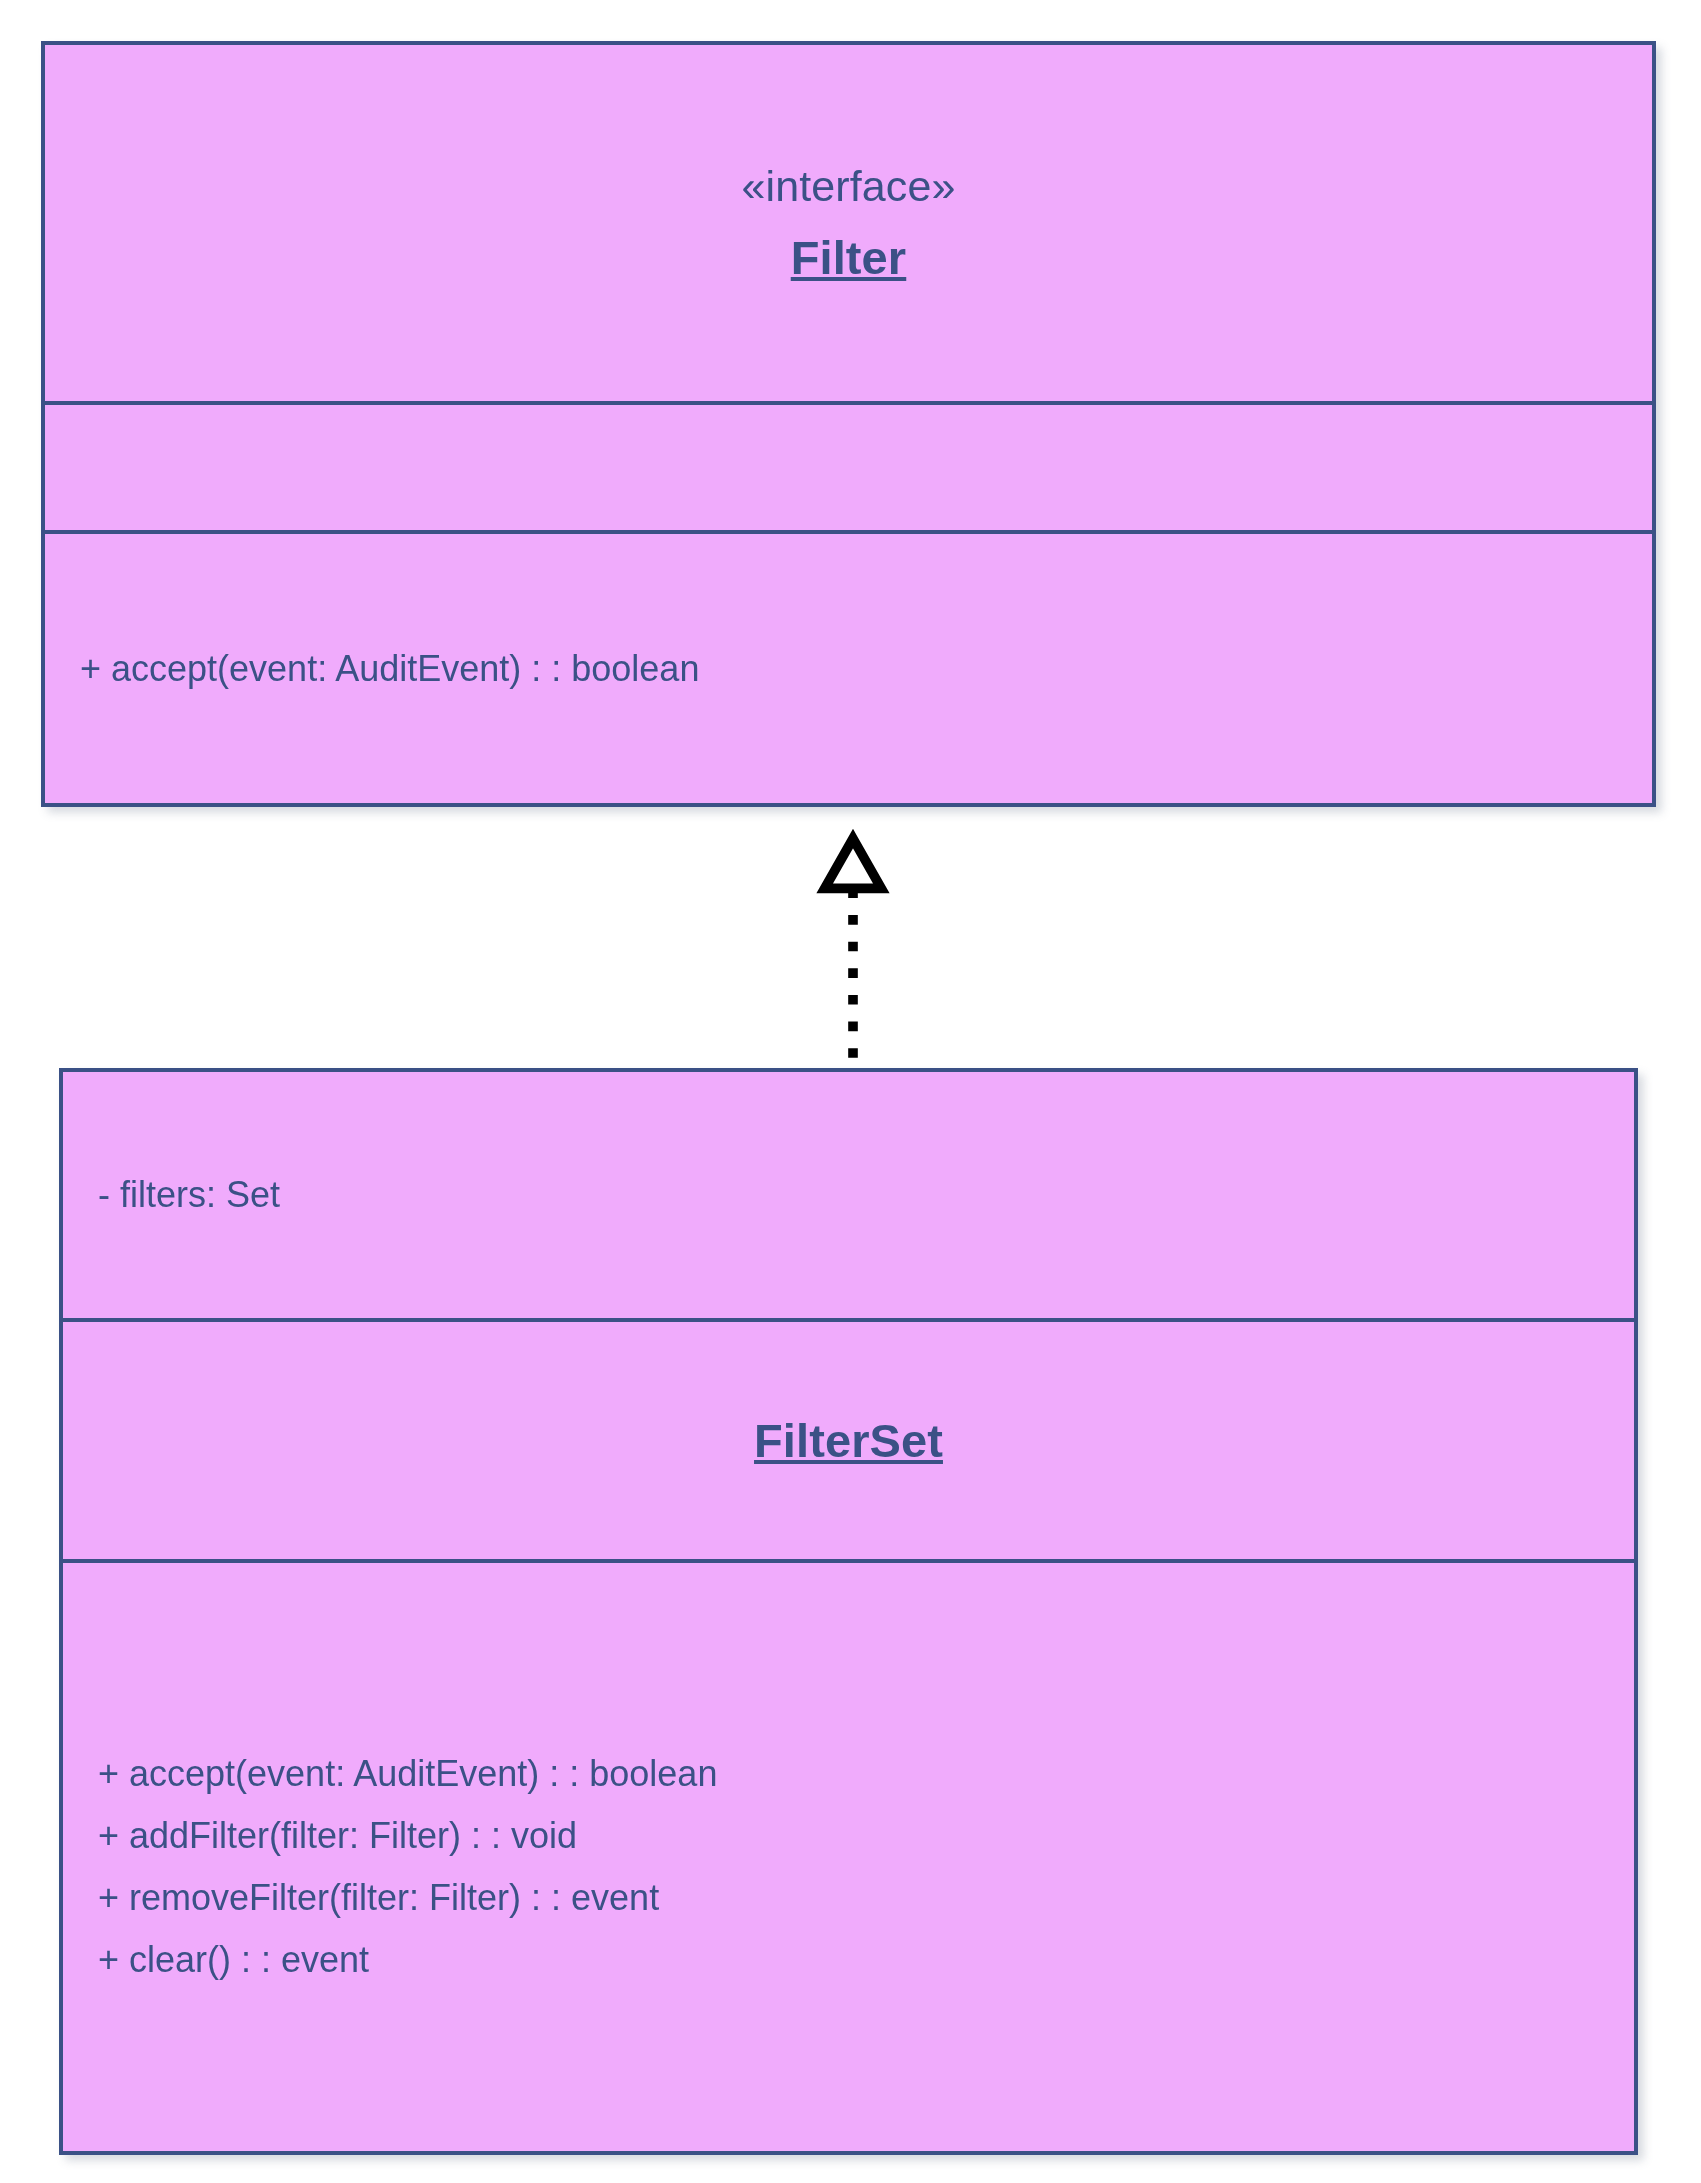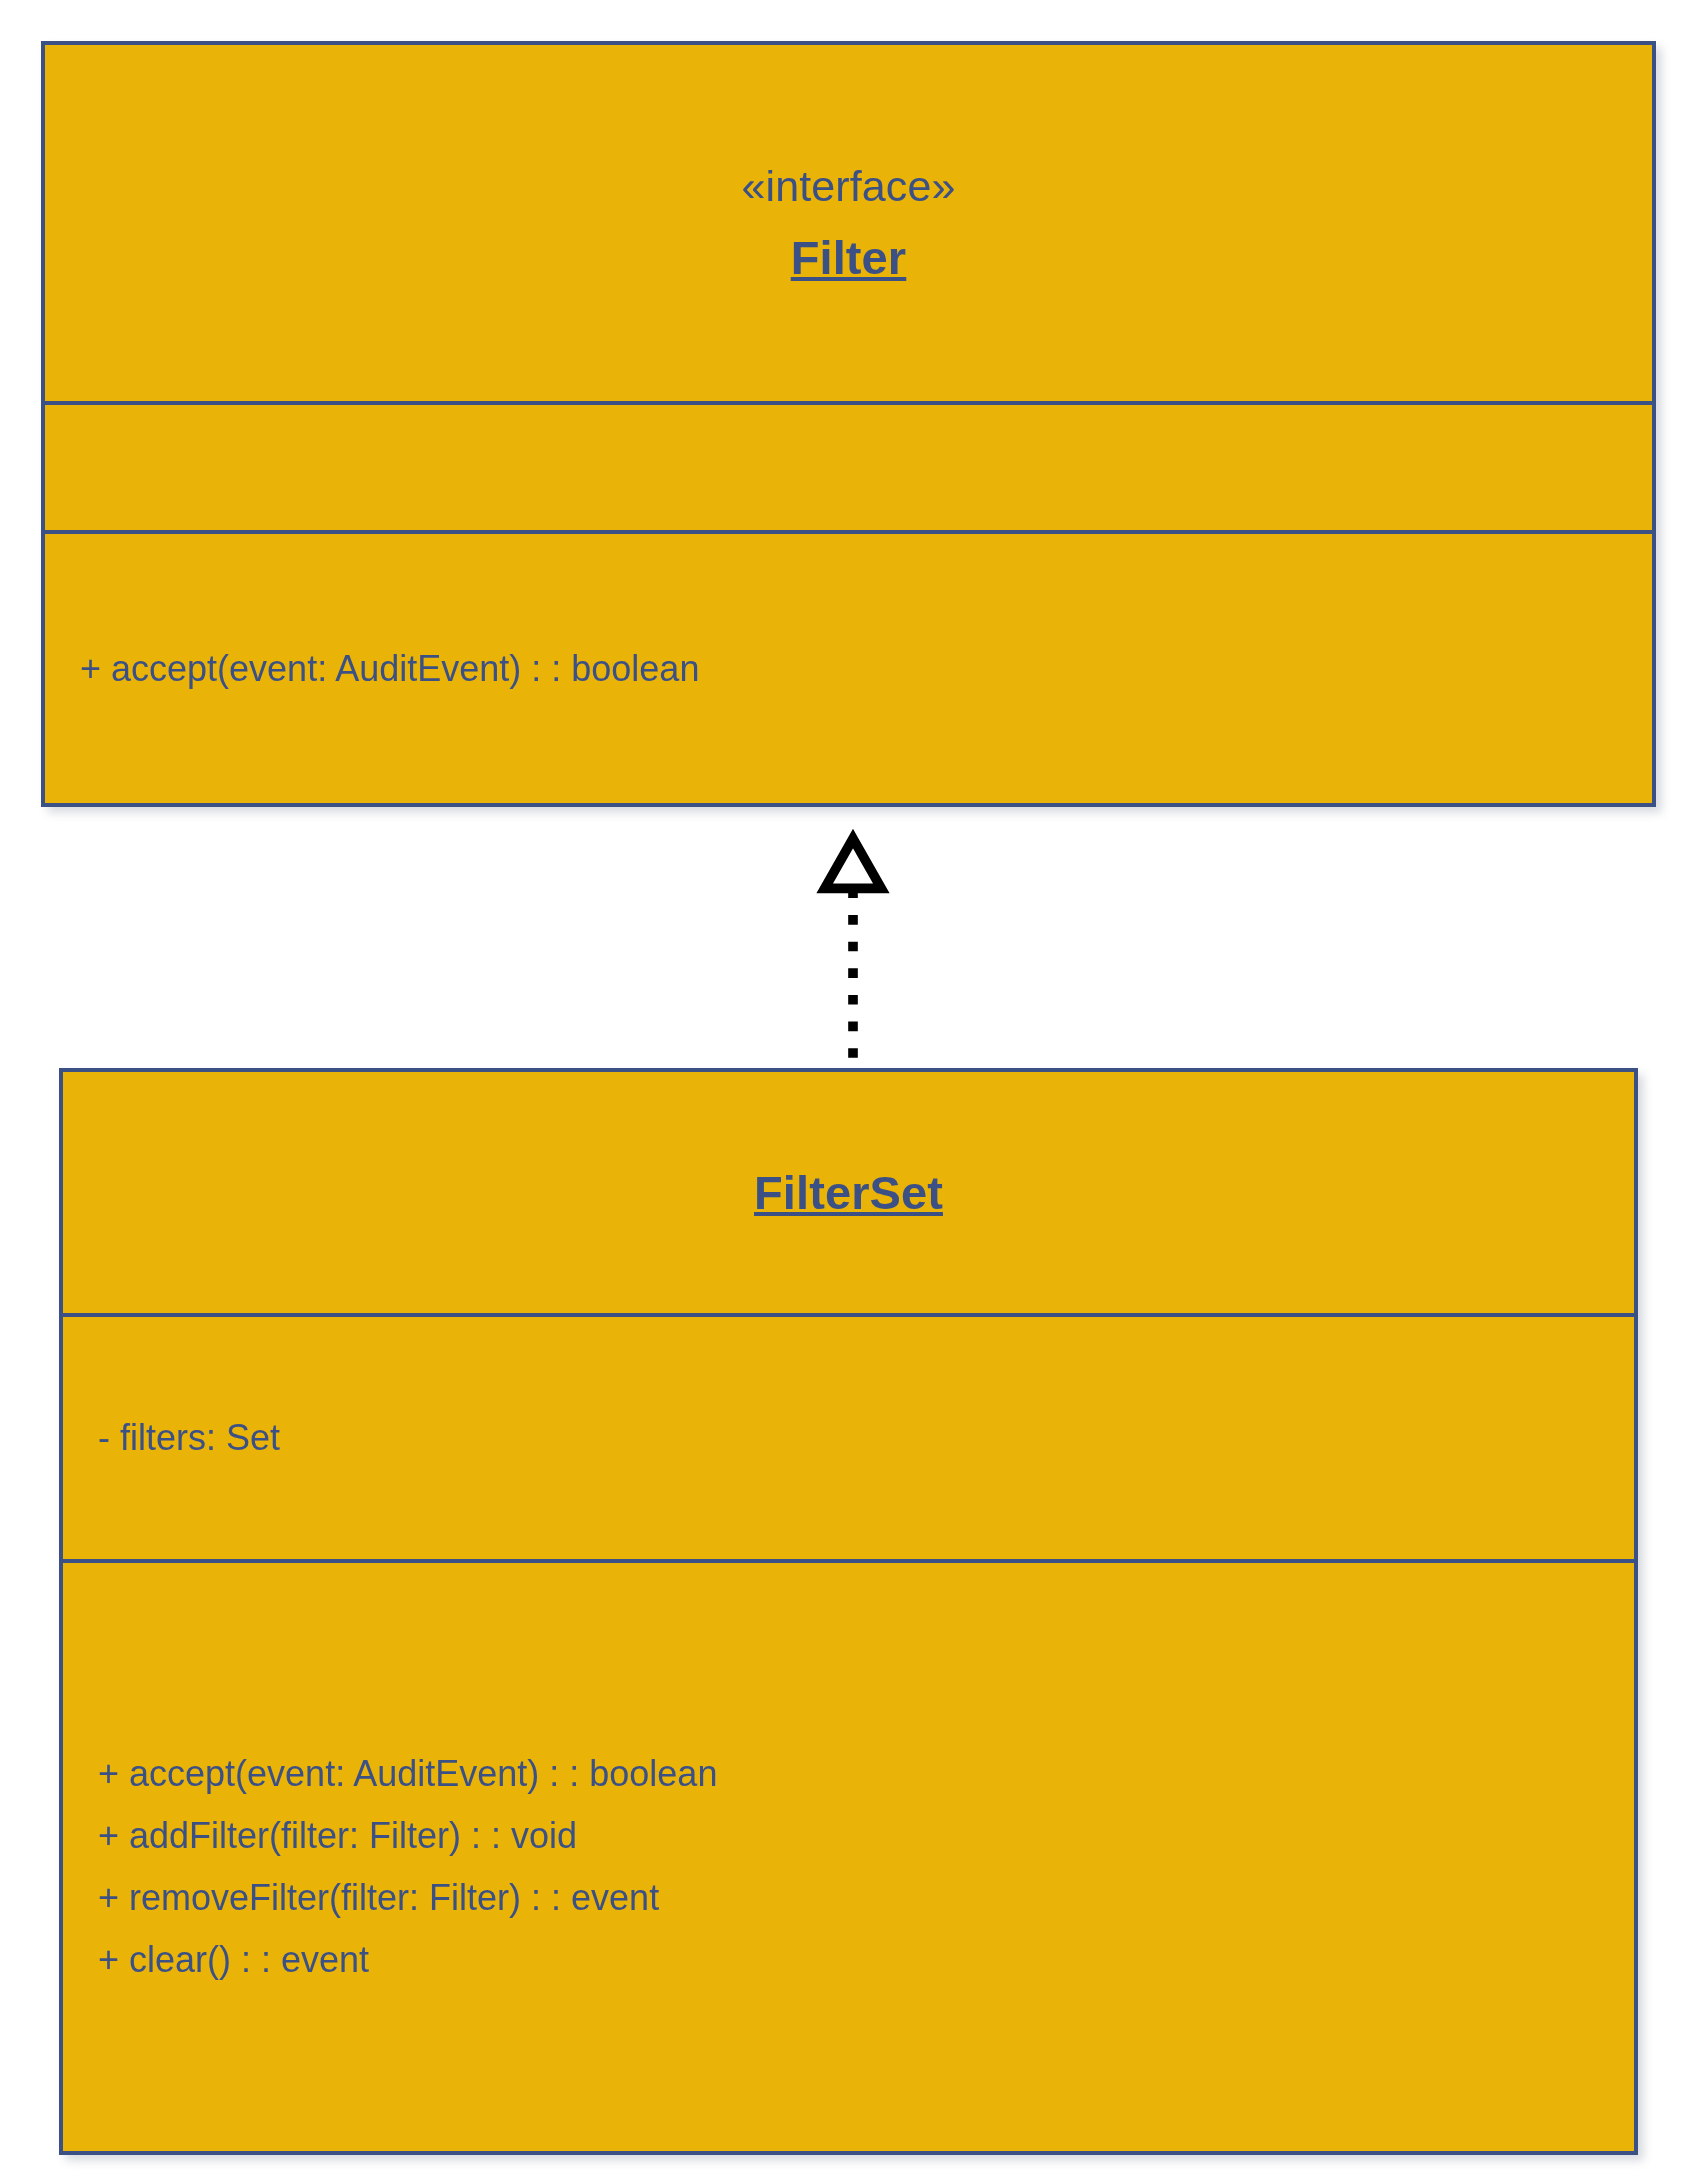--- a/index.html
+++ b/index.html
@@ -20,21 +20,21 @@
   #diagram-canvas {
     position: absolute;
     inset: 0;
     background: #ffffff;
   }
 
   
   .uml-class {
     position: absolute;
     box-sizing: border-box;
-    background: #eab308;
+    background: #f0abfc;
     border: 4px solid #3b5186;
     box-shadow: 5.7px 5.7px 9px rgba(120, 128, 150, 0.30);
     display: flex;
     flex-direction: column;
   }
 
   .uml-compartment {
     box-sizing: border-box;
     position: relative;
   }
@@ -117,26 +117,26 @@
     <svg width="68" height="234" viewBox="0 0 120 412">
 
       <polygon points="60,4 110,92 10,92" fill="#ffffff" stroke="#000000" stroke-width="17" stroke-linejoin="miter"></polygon>
 
       <line x1="60" y1="92" x2="60" y2="408" stroke="#000000" stroke-width="17" stroke-dasharray="17 30" stroke-linecap="butt"></line>
     </svg>
   </div>
 
   <div class="uml-class" id="class-filterset" style="left:59px; top:1068px; width:1579px; height:1087px;">
 
+    <div class="uml-compartment uml-members" style="height:246px;">
+      <div class="uml-member">- filters: Set</div>
+    </div>
+
     <div class="uml-compartment uml-header" style="height:241px;">
       <div class="uml-classname">FilterSet</div>
-    </div>
-
-    <div class="uml-compartment uml-members" style="height:246px;">
-      <div class="uml-member">- filters: Set</div>
     </div>
 
     <div class="uml-compartment uml-members" style="flex:1 1 auto; padding-top:19.3px;">
       <div class="uml-member">+ accept(event: AuditEvent) : : boolean</div>
       <div class="uml-member">+ addFilter(filter: Filter) : : void</div>
       <div class="uml-member">+ removeFilter(filter: Filter) : : event</div>
       <div class="uml-member">+ clear() : : event</div>
     </div>
   </div>
 

